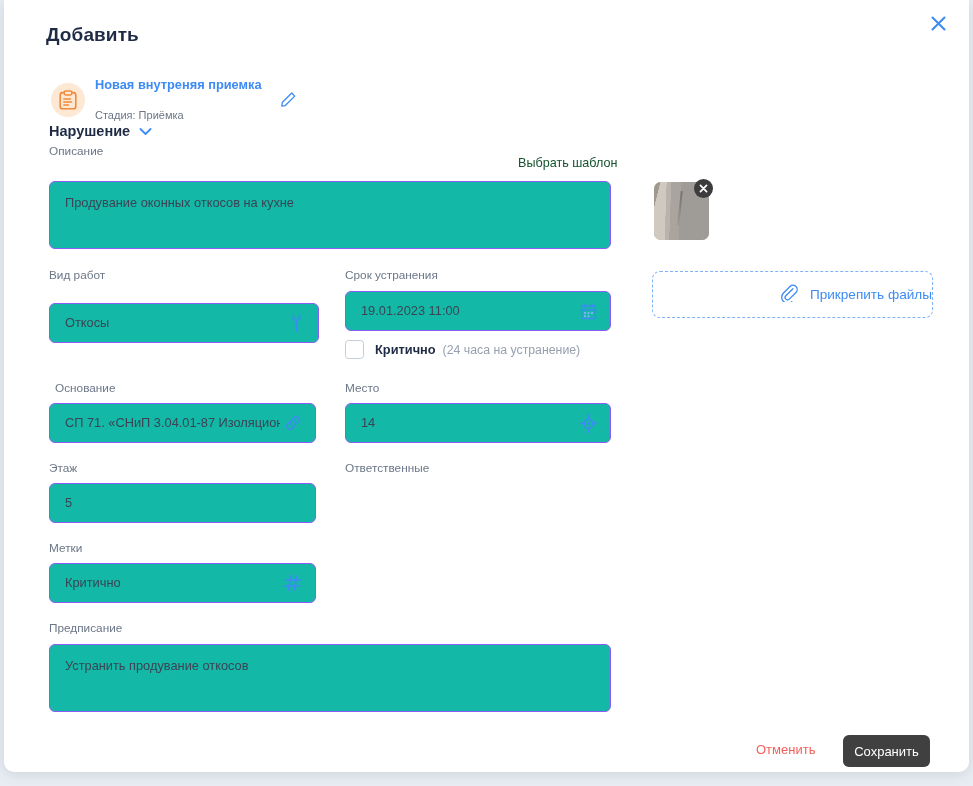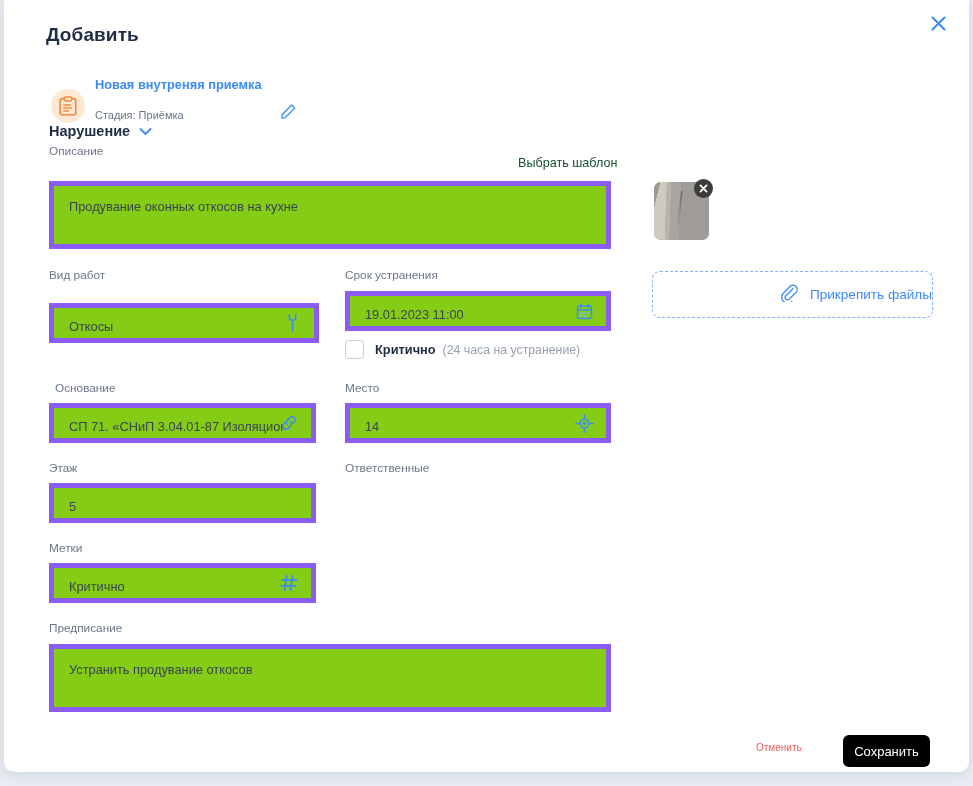--- a/index.html
+++ b/index.html
@@ -51,21 +51,21 @@
     color: #1f2b45;
     letter-spacing: .1px;
   }
 
   
   .project-row {
     position: absolute;
     left: 47px;
     top: 77px;
     display: flex;
-    align-items: flex-end;
+    align-items: center;
   }
   .project-avatar {
     width: 34px;
     height: 34px;
     border-radius: 50%;
     background: #fde8d4;
     display: flex;
     align-items: center;
     justify-content: center;
     flex: none;
@@ -125,23 +125,23 @@
   }
   .link-right {
     position: absolute;
     font-size: 12.6px;
     color: #14532d;
     cursor: pointer;
   }
 
   .input-box {
     position: absolute;
-    background: #84cc16;
-    border: 5px solid #8b5cf6;
-    border-radius: 0;
+    background: #14b8a6;
+    border: 1px solid #8b5cf6;
+    border-radius: 6px;
     box-sizing: border-box;
   }
   .input-text {
     position: absolute;
     left: 15px;
     top: 13px;
     font-size: 12.8px;
     color: #3a4455;
     white-space: nowrap;
     overflow: hidden;
@@ -253,32 +253,32 @@
     margin-left: 12px;
     font-size: 13.6px;
     color: #3d8bf5;
   }
 
   
   .btn-cancel {
     position: absolute;
     left: 752px;
     top: 742px;
-    font-size: 10px;
+    font-size: 13px;
     color: #f2605a;
     cursor: pointer;
   }
   .btn-save {
     position: absolute;
     left: 839px;
     top: 735px;
     width: 87px;
     height: 32px;
     border-radius: 6px;
-    background: #000000;
+    background: #404040;
     color: #fff;
     font-size: 13px;
     display: flex;
     align-items: center;
     justify-content: center;
     border: none;
     cursor: pointer;
     font-family: inherit;
   }
 </style>

